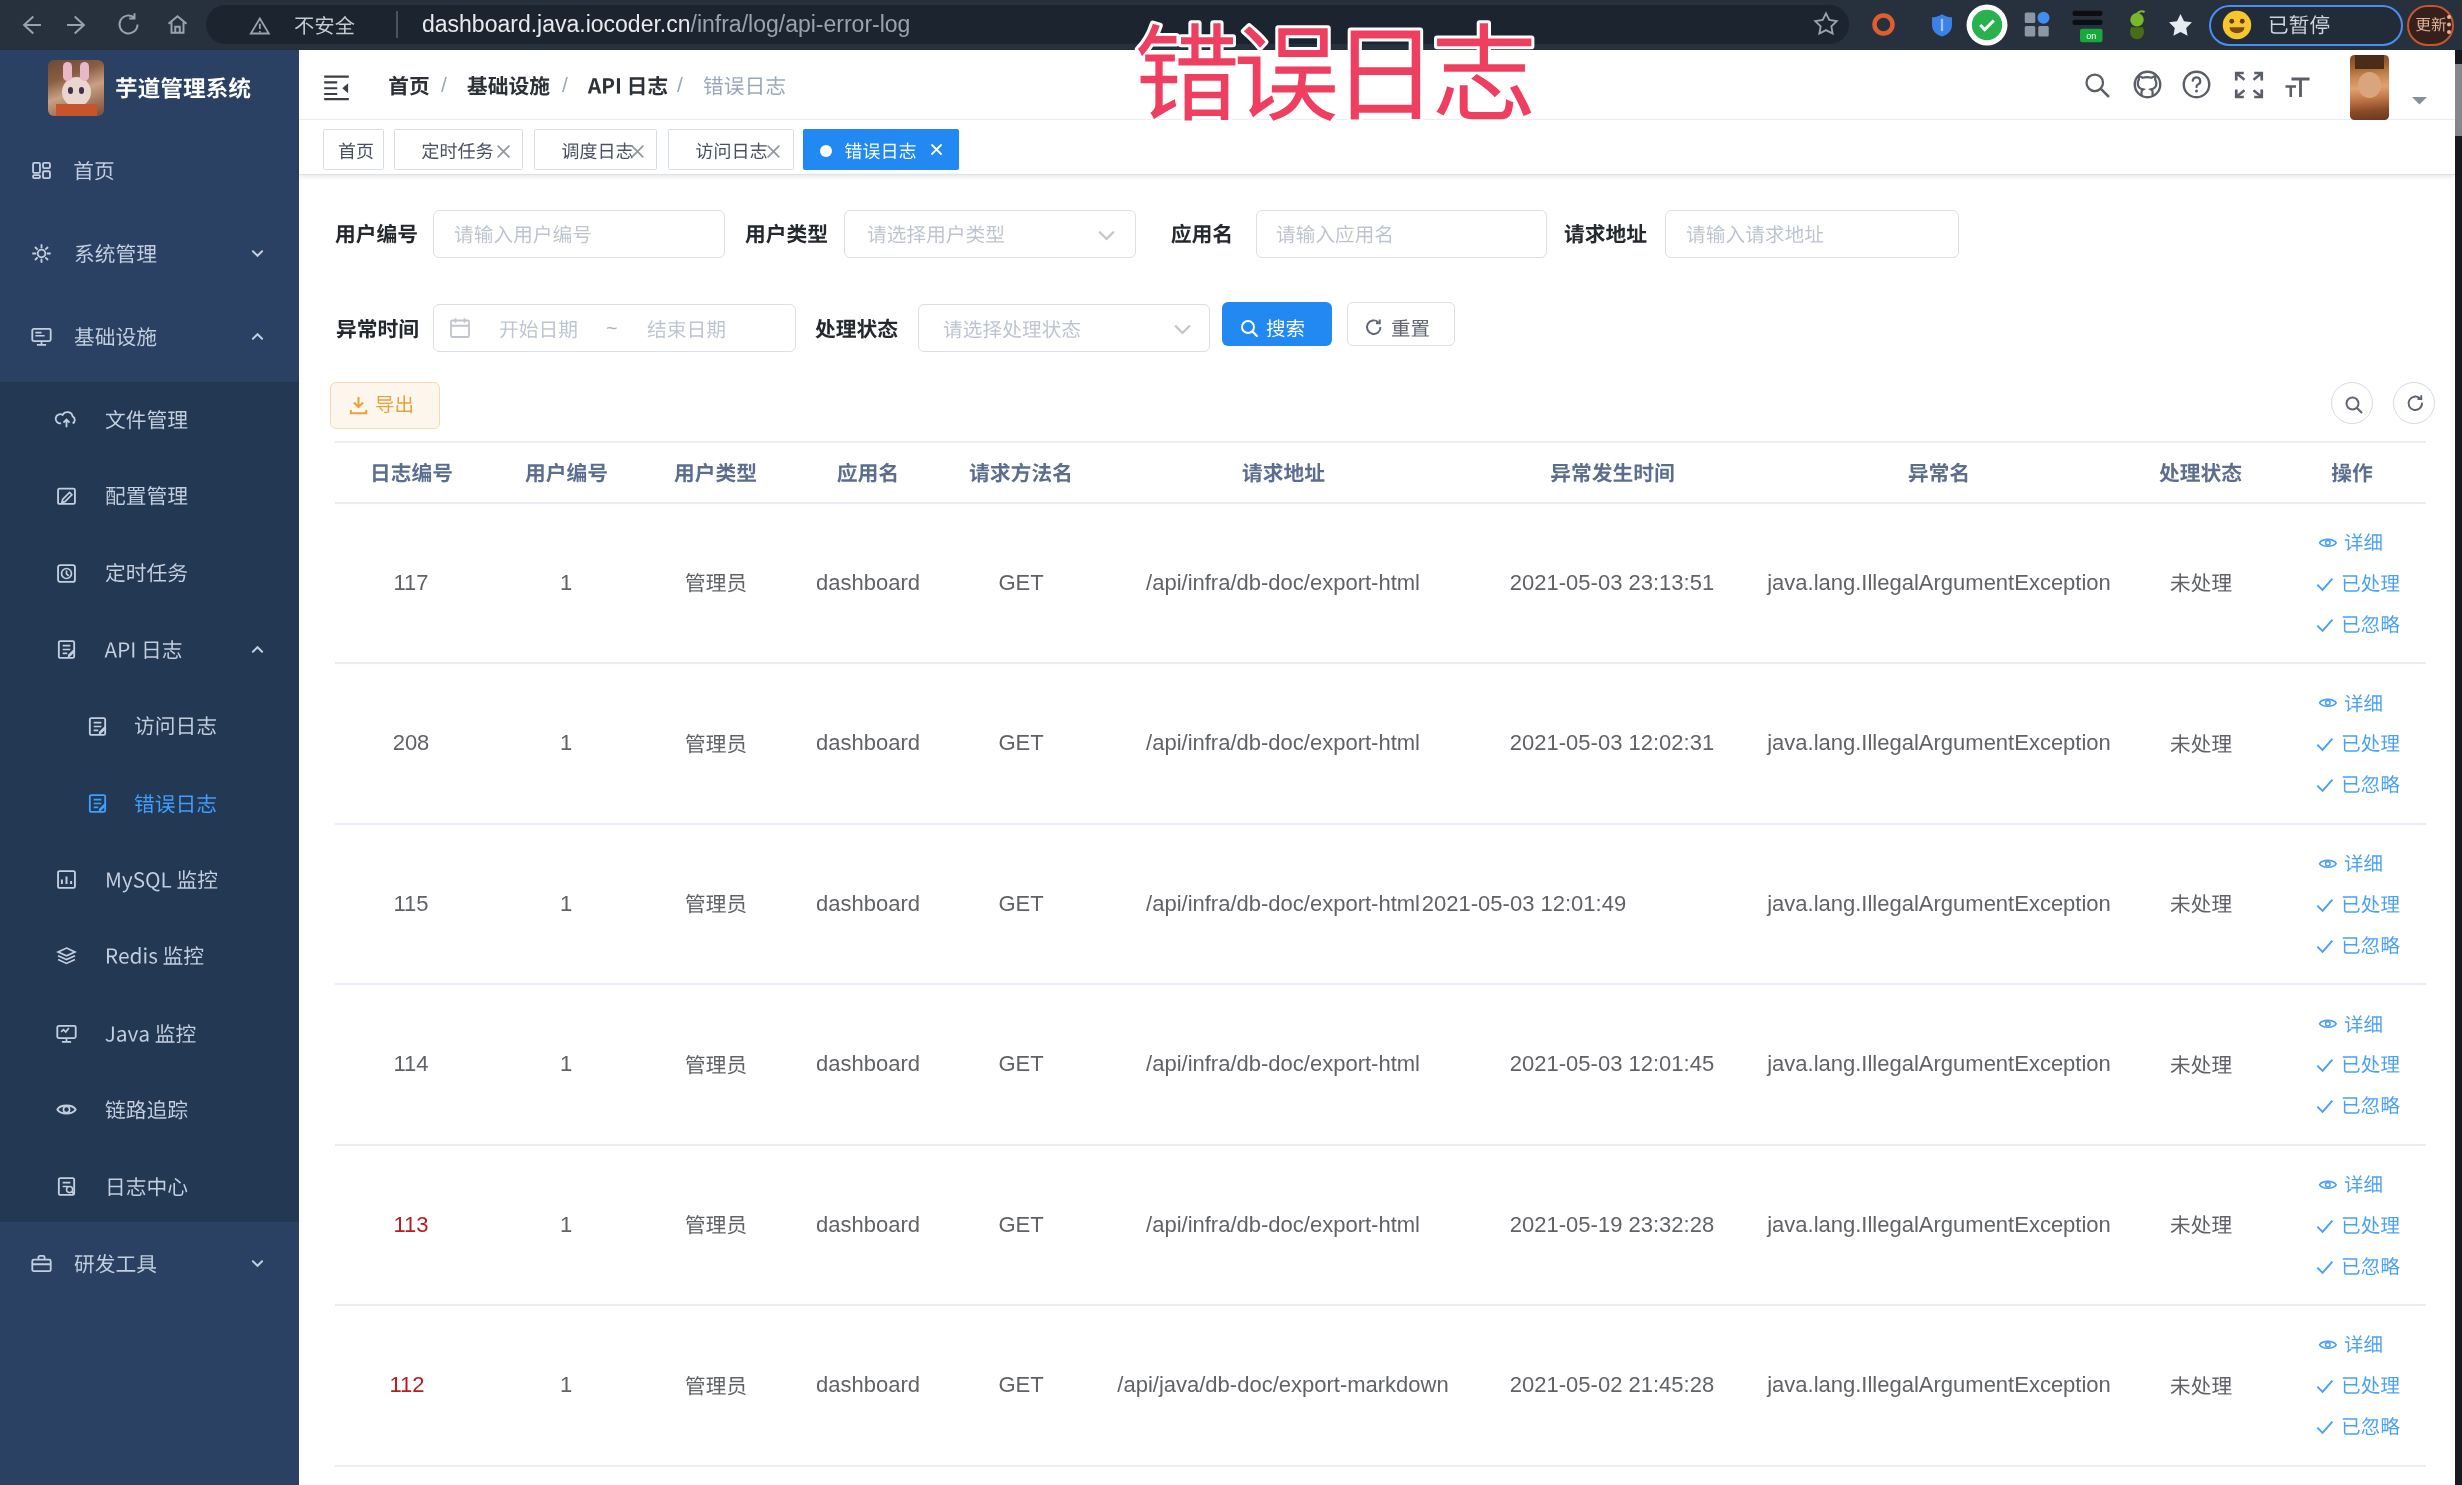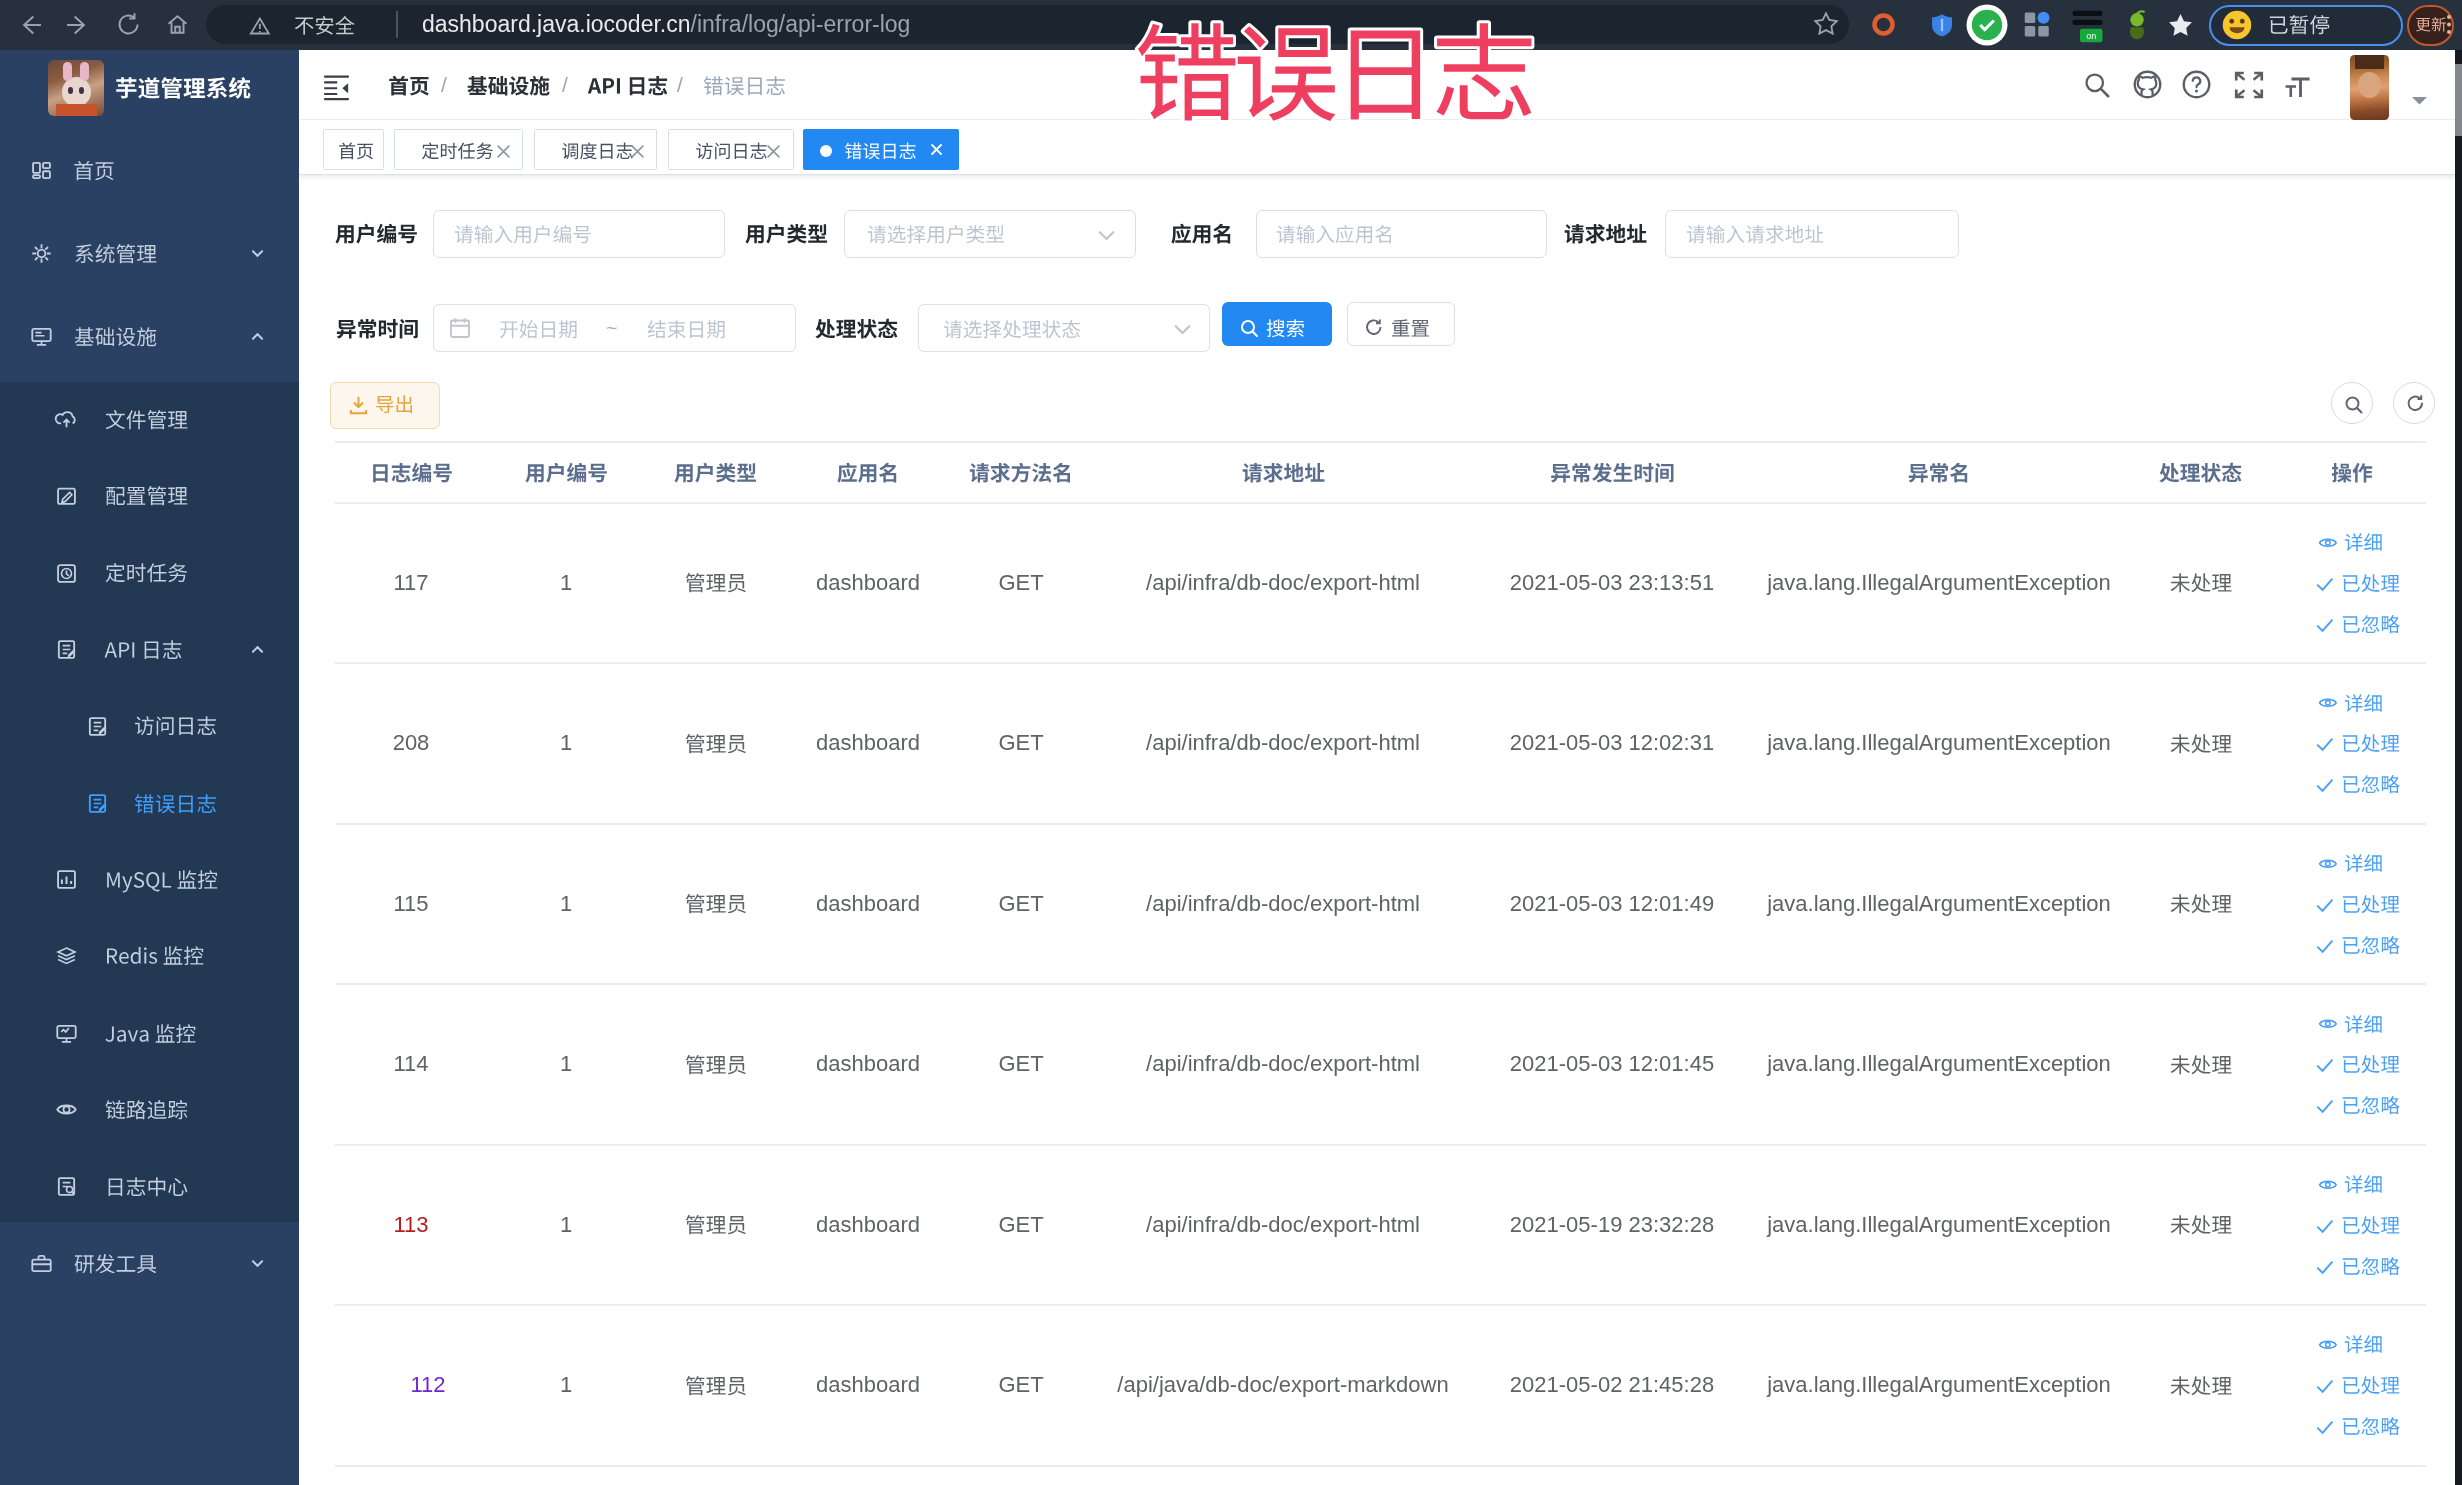--- a/index.html
+++ b/index.html
@@ -1075,21 +1075,21 @@
         <g fill="#606266">
           <use href="#g18" x="0"></use>
           <use href="#g19" x="1000"></use>
           <use href="#g135" x="2000"></use>
         </g>
       </g>
     </svg></div>
 <div style="position:absolute;left:868px;top:888px;font-family:'Liberation Sans',sans-serif;font-size:22px;font-weight:400;color:#606266;transform:translateX(-50%);white-space:nowrap;line-height:32px">dashboard</div>
 <div style="position:absolute;left:1021px;top:888px;font-family:'Liberation Sans',sans-serif;font-size:22px;font-weight:400;color:#606266;transform:translateX(-50%);white-space:nowrap;line-height:32px">GET</div>
 <div style="position:absolute;left:1283px;top:888px;font-family:'Liberation Sans',sans-serif;font-size:22px;font-weight:400;color:#606266;transform:translateX(-50%);white-space:nowrap;line-height:32px">/api/infra/db-doc/export-html</div>
-<div style="position:absolute;left:1612px;top:888px;font-family:'Liberation Sans',sans-serif;font-size:22px;font-weight:400;color:#606266;transform:translateX(-50%);white-space:nowrap;line-height:32px">2021-05-03 12:01:49</div>
+<div style="position:absolute;left:1524px;top:888px;font-family:'Liberation Sans',sans-serif;font-size:22px;font-weight:400;color:#606266;transform:translateX(-50%);white-space:nowrap;line-height:32px">2021-05-03 12:01:49</div>
 <div style="position:absolute;left:1939px;top:888px;font-family:'Liberation Sans',sans-serif;font-size:22px;font-weight:400;color:#606266;transform:translateX(-50%);white-space:nowrap;line-height:32px">java.lang.IllegalArgumentException</div>
 <div style="position:absolute;left:2169px;top:890px;line-height:0;"><svg width="64" height="27" viewBox="0 -1040 3000 1300" style="overflow:visible">
       <g transform="scale(1,-1)">
         <g fill="#606266">
           <use href="#g136" x="0"></use>
           <use href="#g121" x="1000"></use>
           <use href="#g19" x="2000"></use>
         </g>
       </g>
     </svg></div>
@@ -1247,21 +1247,21 @@
 <div style="position:absolute;left:2341px;top:1253px;line-height:0;"><svg width="59" height="26" viewBox="0 -1040 3000 1300" style="overflow:visible">
       <g transform="scale(1,-1)">
         <g fill="#4aa0f4">
           <use href="#g3" x="0"></use>
           <use href="#g139" x="1000"></use>
           <use href="#g140" x="2000"></use>
         </g>
       </g>
     </svg></div>
 <div style="position:absolute;left:335px;top:1304px;width:2091px;height:1.5px;background:#e9ecf4"></div>
-<div style="position:absolute;left:428px;top:1369px;font-family:'Liberation Sans',sans-serif;font-size:22px;font-weight:400;color:#6d28d9;transform:translateX(-50%);white-space:nowrap;line-height:32px">112</div>
+<div style="position:absolute;left:407px;top:1369px;font-family:'Liberation Sans',sans-serif;font-size:22px;font-weight:400;color:#b91c1c;transform:translateX(-50%);white-space:nowrap;line-height:32px">112</div>
 <div style="position:absolute;left:566px;top:1369px;font-family:'Liberation Sans',sans-serif;font-size:22px;font-weight:400;color:#606266;transform:translateX(-50%);white-space:nowrap;line-height:32px">1</div>
 <div style="position:absolute;left:684px;top:1372px;line-height:0;"><svg width="64" height="27" viewBox="0 -1040 3000 1300" style="overflow:visible">
       <g transform="scale(1,-1)">
         <g fill="#606266">
           <use href="#g18" x="0"></use>
           <use href="#g19" x="1000"></use>
           <use href="#g135" x="2000"></use>
         </g>
       </g>
     </svg></div>

